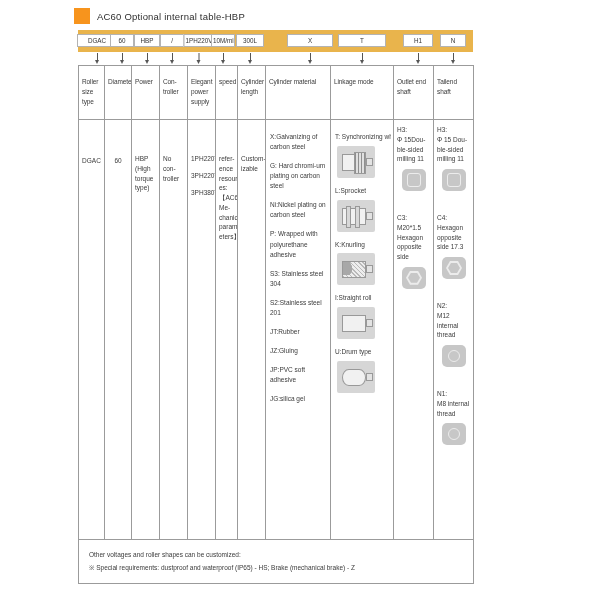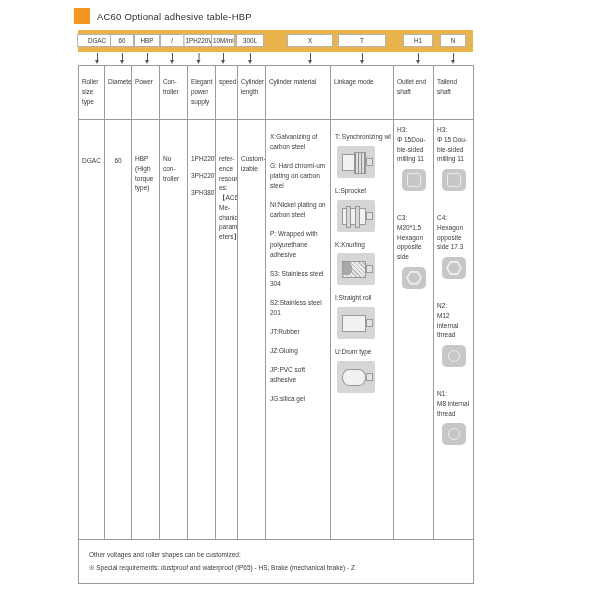--- a/index.html
+++ b/index.html
@@ -92,21 +92,21 @@
   
   .ptable td.footer { height:44px; vertical-align:middle; padding:4px 6px 4px 10px; line-height:1.9; font-size:6.5px; }
 </style>
 </head>
 <body>
 
 <div id="page">
 
   <div class="title-row">
     <div class="title-square"></div>
-    <div class="title-text">AC60 Optional adhesive table-HBP</div>
+    <div class="title-text">AC60 Optional internal table-HBP</div>
   </div>
 
   <div class="band"></div>
 
   <div class="params">
 
       <div class="param">
         <div class="pbox">DGAC</div>
         <div class="parrow"></div>
       </div>

